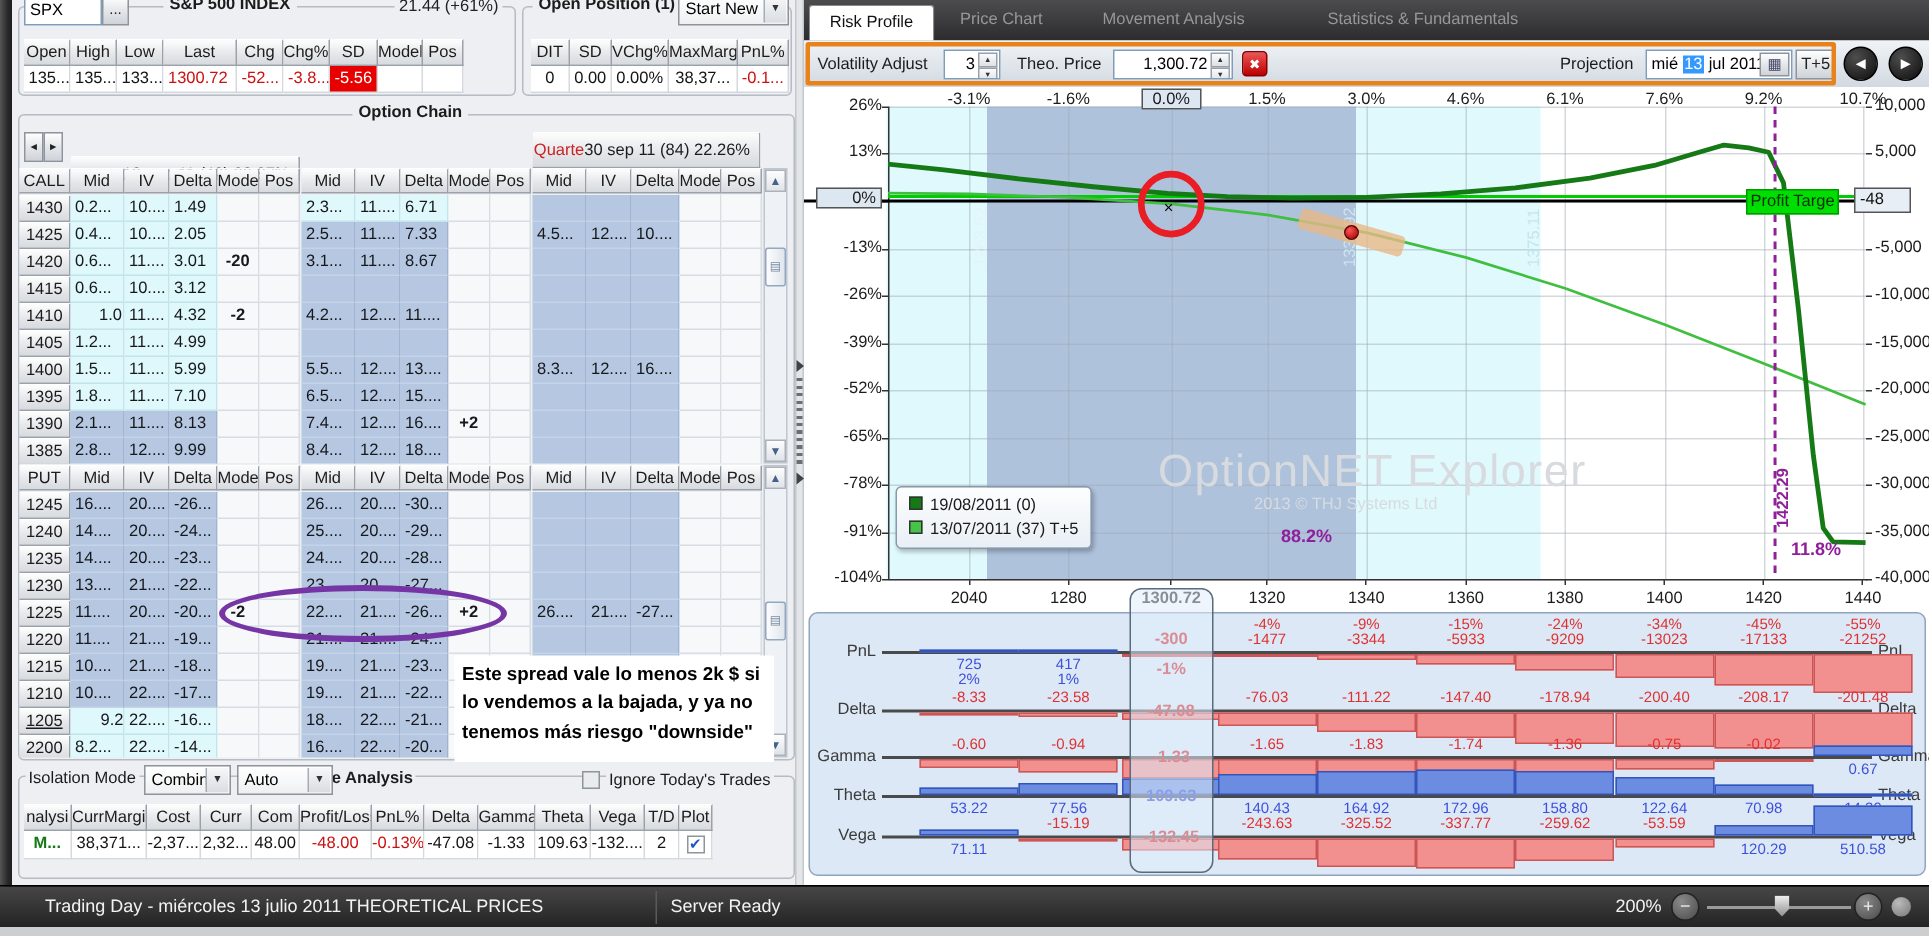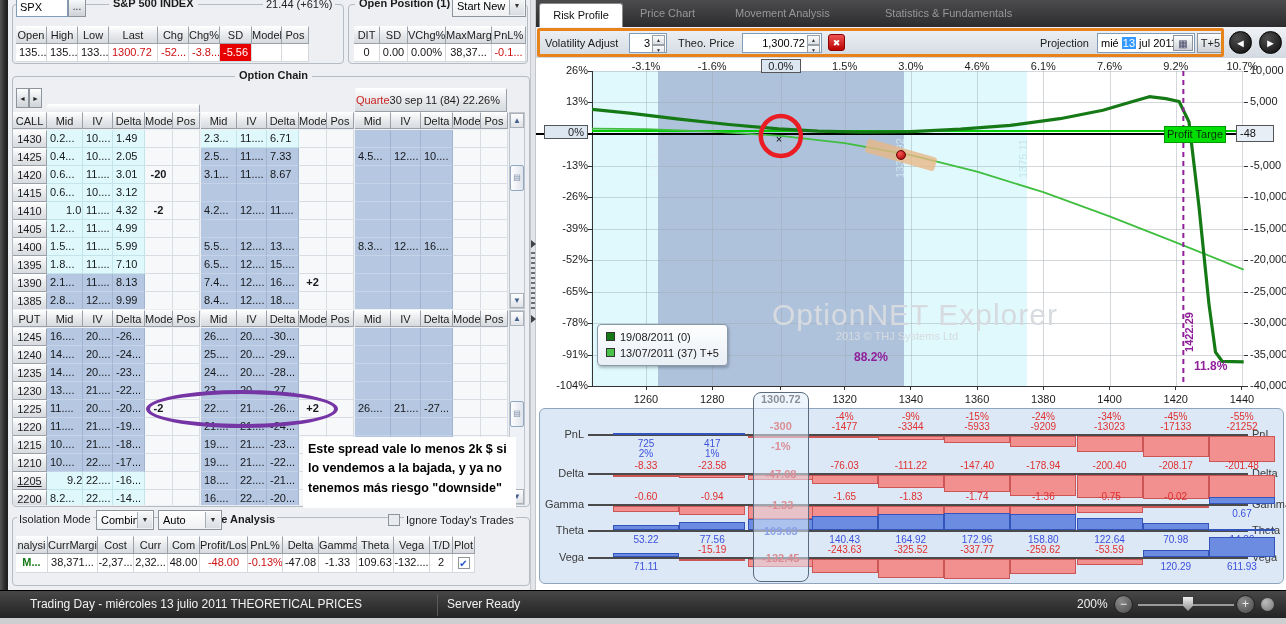--- a/index.html
+++ b/index.html
@@ -686,21 +686,21 @@
       <div style="position: absolute; left: 633.358px; top: 268px; font-size: 11px; color: rgb(144, 32, 154); font-weight: bold; transform: rotate(-90deg); transform-origin: center center; white-space: nowrap;">1422.29</div>
       <div style="position: absolute; left: 628px; top: 68px; background: rgb(0, 221, 0); color: rgb(8, 48, 8); font-size: 11px; line-height: 15px; padding: 0px 2px; border: 1px solid rgb(0, 153, 0);">Profit Targe</div>
       <div style="position: absolute; left: 700px; top: 67px; width: 38px; background: rgb(232, 238, 246); border: 1px solid rgb(85, 85, 85); color: rgb(17, 17, 17); font-size: 11px; line-height: 15px; padding: 0px 3px;">-48</div>
       <div id="legend" style="position: absolute; left: 61px; top: 266px;">
         <div class="legrow"><span class="legsw" style="background: rgb(21, 122, 21);"></span>19/08/2011 (0)</div>
         <div class="legrow"><span class="legsw" style="background: rgb(73, 194, 73);"></span>13/07/2011 (37) T+5</div>
       </div>
     </div>
   <div class="abs" id="greeks">
       <div style="position: absolute; left: 3px; top: 16px; width: 745px; height: 176px; background: rgb(220, 232, 245); border: 1px solid rgb(144, 164, 189); border-radius: 6px;"></div>
-      <div style="position: absolute; left: 80px; top: 1px; width: 60px; text-align: center; font-size: 11px; color: rgb(28, 28, 28);">1260</div>
+      <div style="position: absolute; left: 80px; top: 1px; width: 60px; text-align: center; font-size: 11px; color: rgb(28, 28, 28);">2040</div>
       <div style="position: absolute; left: 146.222px; top: 1px; width: 60px; text-align: center; font-size: 11px; color: rgb(28, 28, 28);">1280</div>
       <div style="position: absolute; left: 214.828px; top: 1px; width: 60px; text-align: center; font-size: 11px; color: rgb(28, 28, 28); font-weight: bold;">1300.72</div>
       <div style="position: absolute; left: 278.666px; top: 1px; width: 60px; text-align: center; font-size: 11px; color: rgb(28, 28, 28);">1320</div>
       <div style="position: absolute; left: 344.888px; top: 1px; width: 60px; text-align: center; font-size: 11px; color: rgb(28, 28, 28);">1340</div>
       <div style="position: absolute; left: 411.11px; top: 1px; width: 60px; text-align: center; font-size: 11px; color: rgb(28, 28, 28);">1360</div>
       <div style="position: absolute; left: 477.332px; top: 1px; width: 60px; text-align: center; font-size: 11px; color: rgb(28, 28, 28);">1380</div>
       <div style="position: absolute; left: 543.554px; top: 1px; width: 60px; text-align: center; font-size: 11px; color: rgb(28, 28, 28);">1400</div>
       <div style="position: absolute; left: 609.776px; top: 1px; width: 60px; text-align: center; font-size: 11px; color: rgb(28, 28, 28);">1420</div>
       <div style="position: absolute; left: 675.998px; top: 1px; width: 60px; text-align: center; font-size: 11px; color: rgb(28, 28, 28);">1440</div>
       <div style="position: absolute; left: 52px; top: 42px; width: 660px; height: 2px; background: rgb(74, 74, 74);"></div>
@@ -820,21 +820,21 @@
       <div class="gval" style="position: absolute; left: 344.888px; top: 153px; width: 60px; color: rgb(224, 48, 48);">-325.52</div>
       <div class="gbar" style="position: absolute; left: 408.11px; top: 167px; width: 66px; height: 19.6841px; background: rgb(242, 143, 143); border: 1px solid rgb(204, 85, 85);"></div>
       <div class="gval" style="position: absolute; left: 411.11px; top: 153px; width: 60px; color: rgb(224, 48, 48);">-337.77</div>
       <div class="gbar" style="position: absolute; left: 474.332px; top: 167px; width: 66px; height: 15.1298px; background: rgb(242, 143, 143); border: 1px solid rgb(204, 85, 85);"></div>
       <div class="gval" style="position: absolute; left: 477.332px; top: 153px; width: 60px; color: rgb(224, 48, 48);">-259.62</div>
       <div class="gbar" style="position: absolute; left: 540.554px; top: 167px; width: 66px; height: 5.6173px; background: rgb(242, 143, 143); border: 1px solid rgb(204, 85, 85);"></div>
       <div class="gval" style="position: absolute; left: 543.554px; top: 153px; width: 60px; color: rgb(224, 48, 48);">-53.59</div>
       <div class="gbar" style="position: absolute; left: 606.776px; top: 157.99px; width: 66px; height: 7.01011px; background: rgb(107, 140, 224); border: 1px solid rgb(51, 85, 187);"></div>
       <div class="gval" style="position: absolute; left: 609.776px; top: 170px; width: 60px; color: rgb(60, 80, 221);">120.29</div>
       <div class="gbar" style="position: absolute; left: 672.998px; top: 145px; width: 66px; height: 20px; background: rgb(107, 140, 224); border: 1px solid rgb(51, 85, 187);"></div>
-      <div class="gval" style="position: absolute; left: 675.998px; top: 170px; width: 60px; color: rgb(60, 80, 221);">611.93</div>
+      <div class="gval" style="position: absolute; left: 675.998px; top: 170px; width: 60px; color: rgb(60, 80, 221);">510.58</div>
       <div id="hl" style="position: absolute; left: 216.828px; top: 0px; width: 56px; height: 190px; border: 1px solid rgb(90, 107, 125); border-radius: 8px; background: rgba(224, 237, 250, 0.55);"></div>
     </div>
 
   <div class="abs" id="purple-ellipse" style="left:146px;top:390px;width:192px;height:38px;z-index:30;"></div>
   <div class="abs" id="note" style="left:303px;top:437px;width:213px;height:71px;z-index:30;">Este spread vale lo menos 2k $ si lo vendemos a la bajada, y ya no tenemos más riesgo "downside"</div>
 
   <div class="abs" id="statusbar">
     <span class="abs" style="left:30px;top:6px;">Trading Day - miércoles 13 julio 2011 THEORETICAL PRICES</span>
     <span class="abs" style="left:437px;top:3px;width:1px;height:22px;background:#5a5a5a;"></span>
     <span class="abs" style="left:447px;top:6px;">Server Ready</span>

